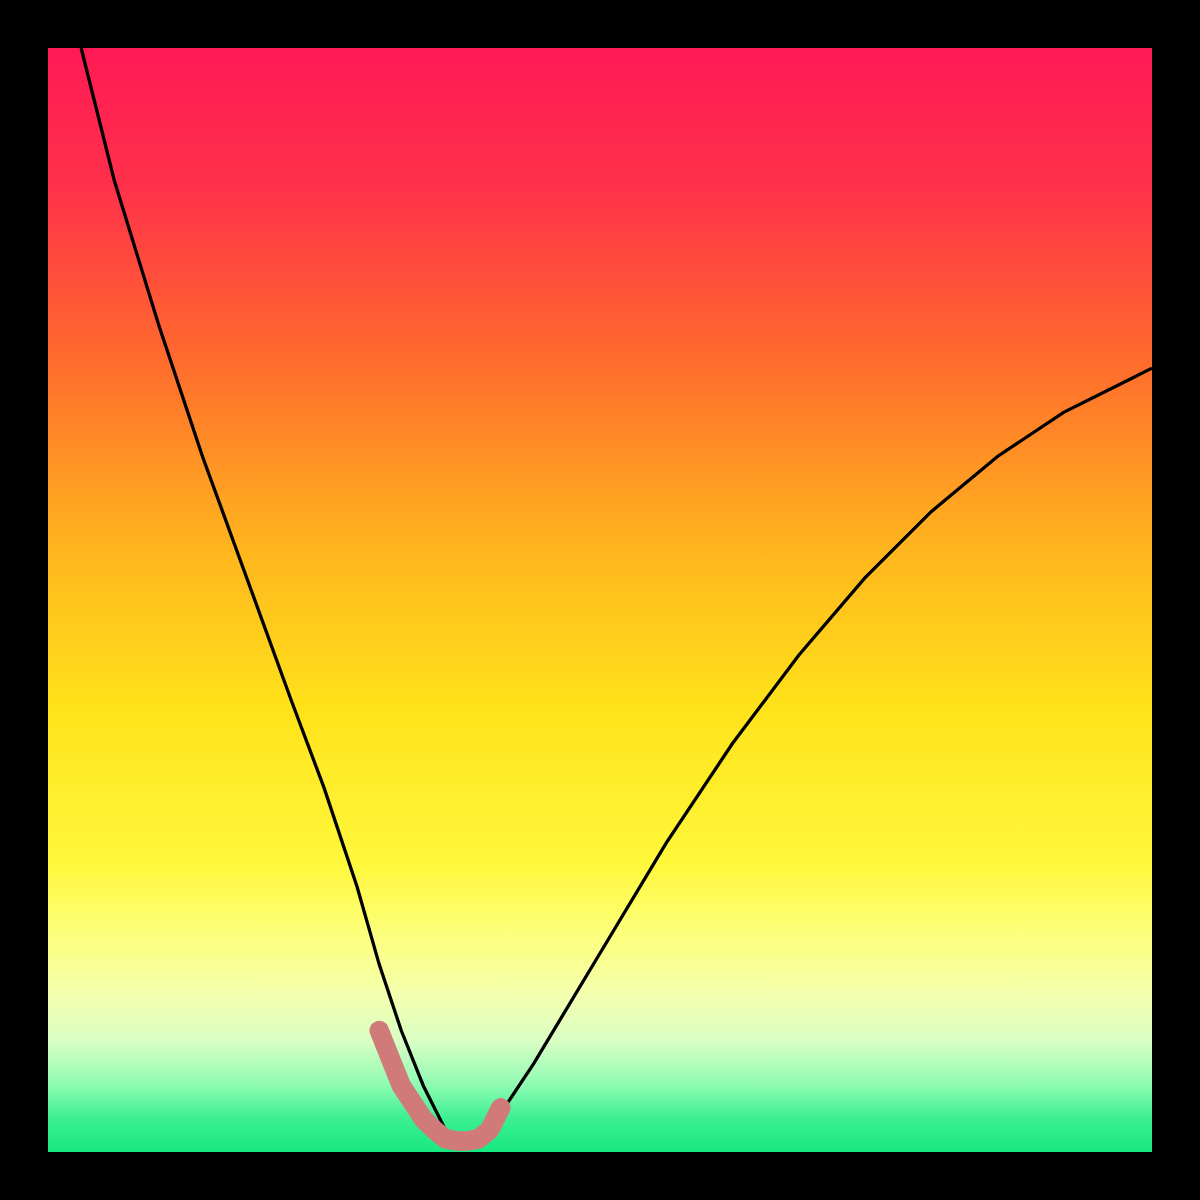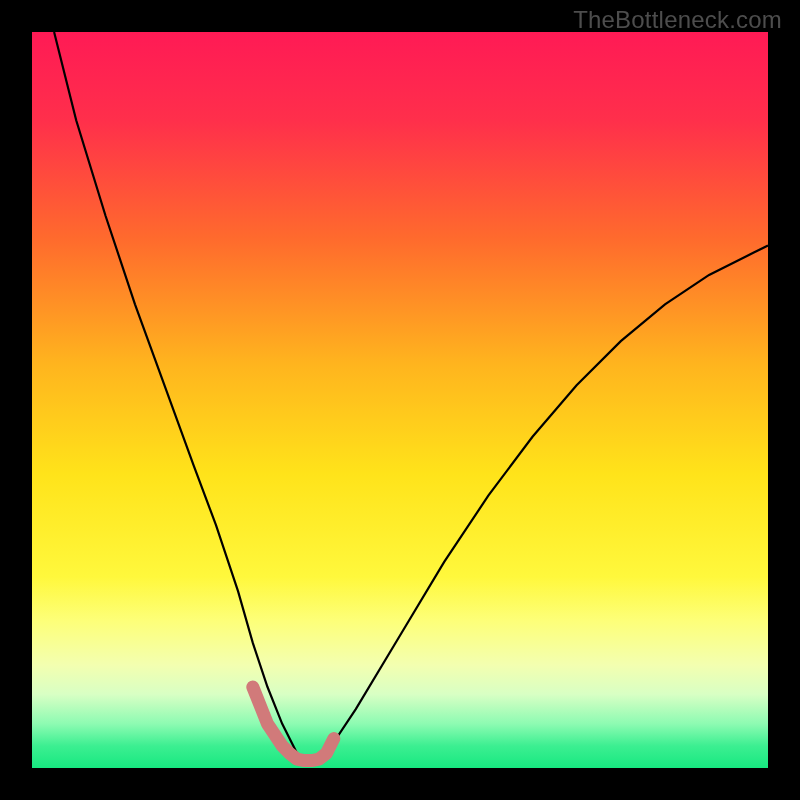--- a/index.html
+++ b/index.html
@@ -48,14 +48,13 @@
 </head>
 <body>
 
 <div class="frame">
   <div class="plot" id="plot" style="background: linear-gradient(rgb(255, 26, 85) 0%, rgb(255, 47, 75) 12%, rgb(255, 106, 45) 28%, rgb(255, 180, 30) 45%, rgb(255, 227, 26) 60%, rgb(255, 248, 60) 74%, rgb(253, 255, 121) 80%, rgb(243, 255, 176) 86%, rgb(216, 255, 196) 90%, rgb(141, 251, 178) 94%, rgb(60, 239, 145) 97%, rgb(23, 232, 128) 100%);">
     <svg class="curve" id="curve-svg" viewBox="0 0 736 736" preserveAspectRatio="none">
         <path d="M22.1 0.0 L44.2 88.3 L73.6 184.0 L103.0 272.3 L132.5 353.3 L161.9 434.2 L184.0 493.1 L206.1 559.4 L220.8 610.9 L235.5 655.0 L250.2 691.8 L265.0 721.3 L279.7 732.3 L294.4 721.3 L323.8 677.1 L368.0 603.5 L412.2 529.9 L456.3 463.7 L500.5 404.8 L544.6 353.3 L588.8 309.1 L633.0 272.3 L677.1 242.9 L721.3 220.8 L736.0 213.4" fill="none" stroke="#000000" stroke-width="2.2"></path>
         <path d="M220.8 655.0 L235.5 691.8 L250.2 713.9 L257.6 721.3 L265.0 727.2 L272.3 728.6 L279.7 728.6 L287.0 727.2 L294.4 721.3 L301.8 706.6" fill="none" stroke="#d17a7a" stroke-width="13" stroke-linecap="round" stroke-linejoin="round"></path>
       </svg>
   </div>
-  <div class="watermark">TheBottleneck.com</div>
 </div>
 
 </body></html>

